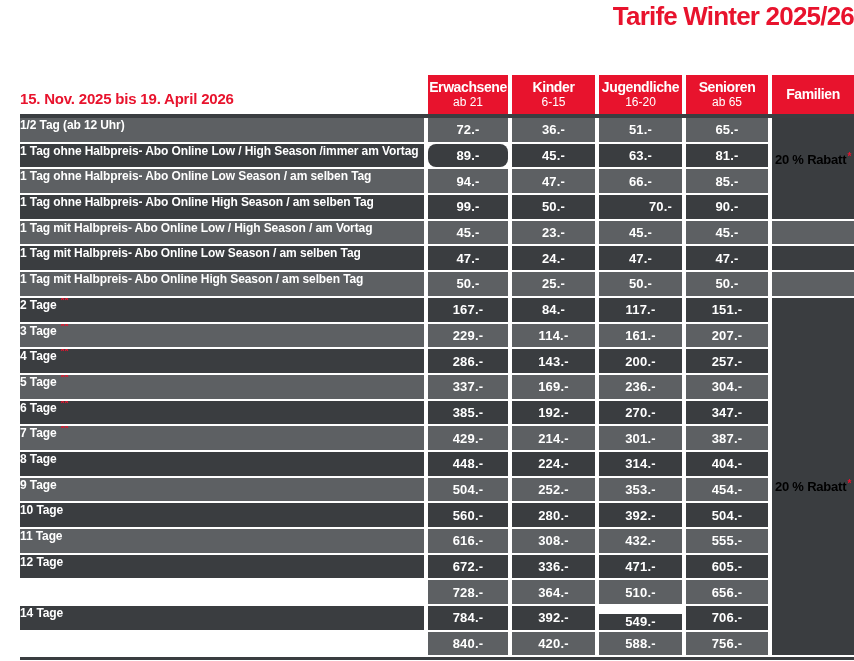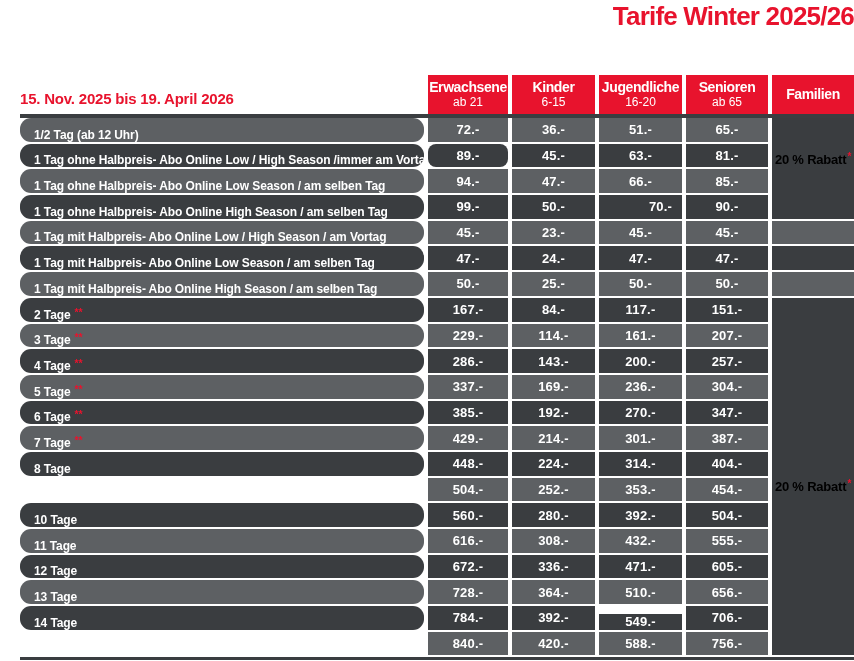--- a/index.html
+++ b/index.html
@@ -34,23 +34,23 @@
 
   .top-bar { height: 4px; background: #3b3e41; width: 834px; }
 
   .body-grid { grid-auto-rows: 23.7px; row-gap: 2px; }
 
   .cell { color: #ffffff; }
   .row-light { background: #5d6063; }
   .row-dark  { background: #3a3d40; }
 
   .label-cell {
-    grid-column: 1; display: flex; align-items: flex-end;
-    padding-left: 14px; font-weight: bold; font-size: 12px;
-    letter-spacing: -0.1px; white-space: nowrap; overflow: hidden; border-radius: 11px;
+    grid-column: 1; display: flex; align-items: flex-start;
+    font-weight: bold; font-size: 12px;
+    letter-spacing: -0.1px; white-space: nowrap; overflow: hidden;
   }
   .star {
     color: #e8132d; font-weight: bold; font-size: 10.5px;
     position: relative; top: -4px; margin-left: 4px;
   }
   .price-cell {
     display: flex; align-items: center; justify-content: center;
     font-size: 13px; font-weight: bold; letter-spacing: 0.2px;
   }
 
@@ -212,20 +212,23 @@
         <div class="cell price-cell row-light" style="grid-area: 13 / 3;">214.-</div>
         <div class="cell price-cell row-light" style="grid-area: 13 / 4;">301.-</div>
         <div class="cell price-cell row-light" style="grid-area: 13 / 5;">387.-</div>
         <div class="cell label-cell row-dark" style="grid-row: 14;">
           <span>8 Tage</span>
         </div>
         <div class="cell price-cell row-dark" style="grid-area: 14 / 2;">448.-</div>
         <div class="cell price-cell row-dark" style="grid-area: 14 / 3;">224.-</div>
         <div class="cell price-cell row-dark" style="grid-area: 14 / 4;">314.-</div>
         <div class="cell price-cell row-dark" style="grid-area: 14 / 5;">404.-</div>
+        <div class="cell label-cell row-light" style="grid-row: 15;">
+          <span>9 Tage</span>
+        </div>
         <div class="cell price-cell row-light" style="grid-area: 15 / 2;">504.-</div>
         <div class="cell price-cell row-light" style="grid-area: 15 / 3;">252.-</div>
         <div class="cell price-cell row-light" style="grid-area: 15 / 4;">353.-</div>
         <div class="cell price-cell row-light" style="grid-area: 15 / 5;">454.-</div>
         <div class="cell label-cell row-dark" style="grid-row: 16;">
           <span>10 Tage</span>
         </div>
         <div class="cell price-cell row-dark" style="grid-area: 16 / 2;">560.-</div>
         <div class="cell price-cell row-dark" style="grid-area: 16 / 3;">280.-</div>
         <div class="cell price-cell row-dark" style="grid-area: 16 / 4;">392.-</div>
@@ -237,23 +240,20 @@
         <div class="cell price-cell row-light" style="grid-area: 17 / 3;">308.-</div>
         <div class="cell price-cell row-light" style="grid-area: 17 / 4;">432.-</div>
         <div class="cell price-cell row-light" style="grid-area: 17 / 5;">555.-</div>
         <div class="cell label-cell row-dark" style="grid-row: 18;">
           <span>12 Tage</span>
         </div>
         <div class="cell price-cell row-dark" style="grid-area: 18 / 2;">672.-</div>
         <div class="cell price-cell row-dark" style="grid-area: 18 / 3;">336.-</div>
         <div class="cell price-cell row-dark" style="grid-area: 18 / 4;">471.-</div>
         <div class="cell price-cell row-dark" style="grid-area: 18 / 5;">605.-</div>
-        <div class="cell label-cell row-light" style="grid-row: 19;">
-          <span>13 Tage</span>
-        </div>
         <div class="cell price-cell row-light" style="grid-area: 19 / 2;">728.-</div>
         <div class="cell price-cell row-light" style="grid-area: 19 / 3;">364.-</div>
         <div class="cell price-cell row-light" style="grid-area: 19 / 4;">510.-</div>
         <div class="cell price-cell row-light" style="grid-area: 19 / 5;">656.-</div>
         <div class="cell label-cell row-dark" style="grid-row: 20;">
           <span>14 Tage</span>
         </div>
         <div class="cell price-cell row-dark" style="grid-area: 20 / 2;">784.-</div>
         <div class="cell price-cell row-dark" style="grid-area: 20 / 3;">392.-</div>
         <div class="cell price-cell row-dark" style="grid-area: 20 / 4; margin-top: 8px;">549.-</div>

